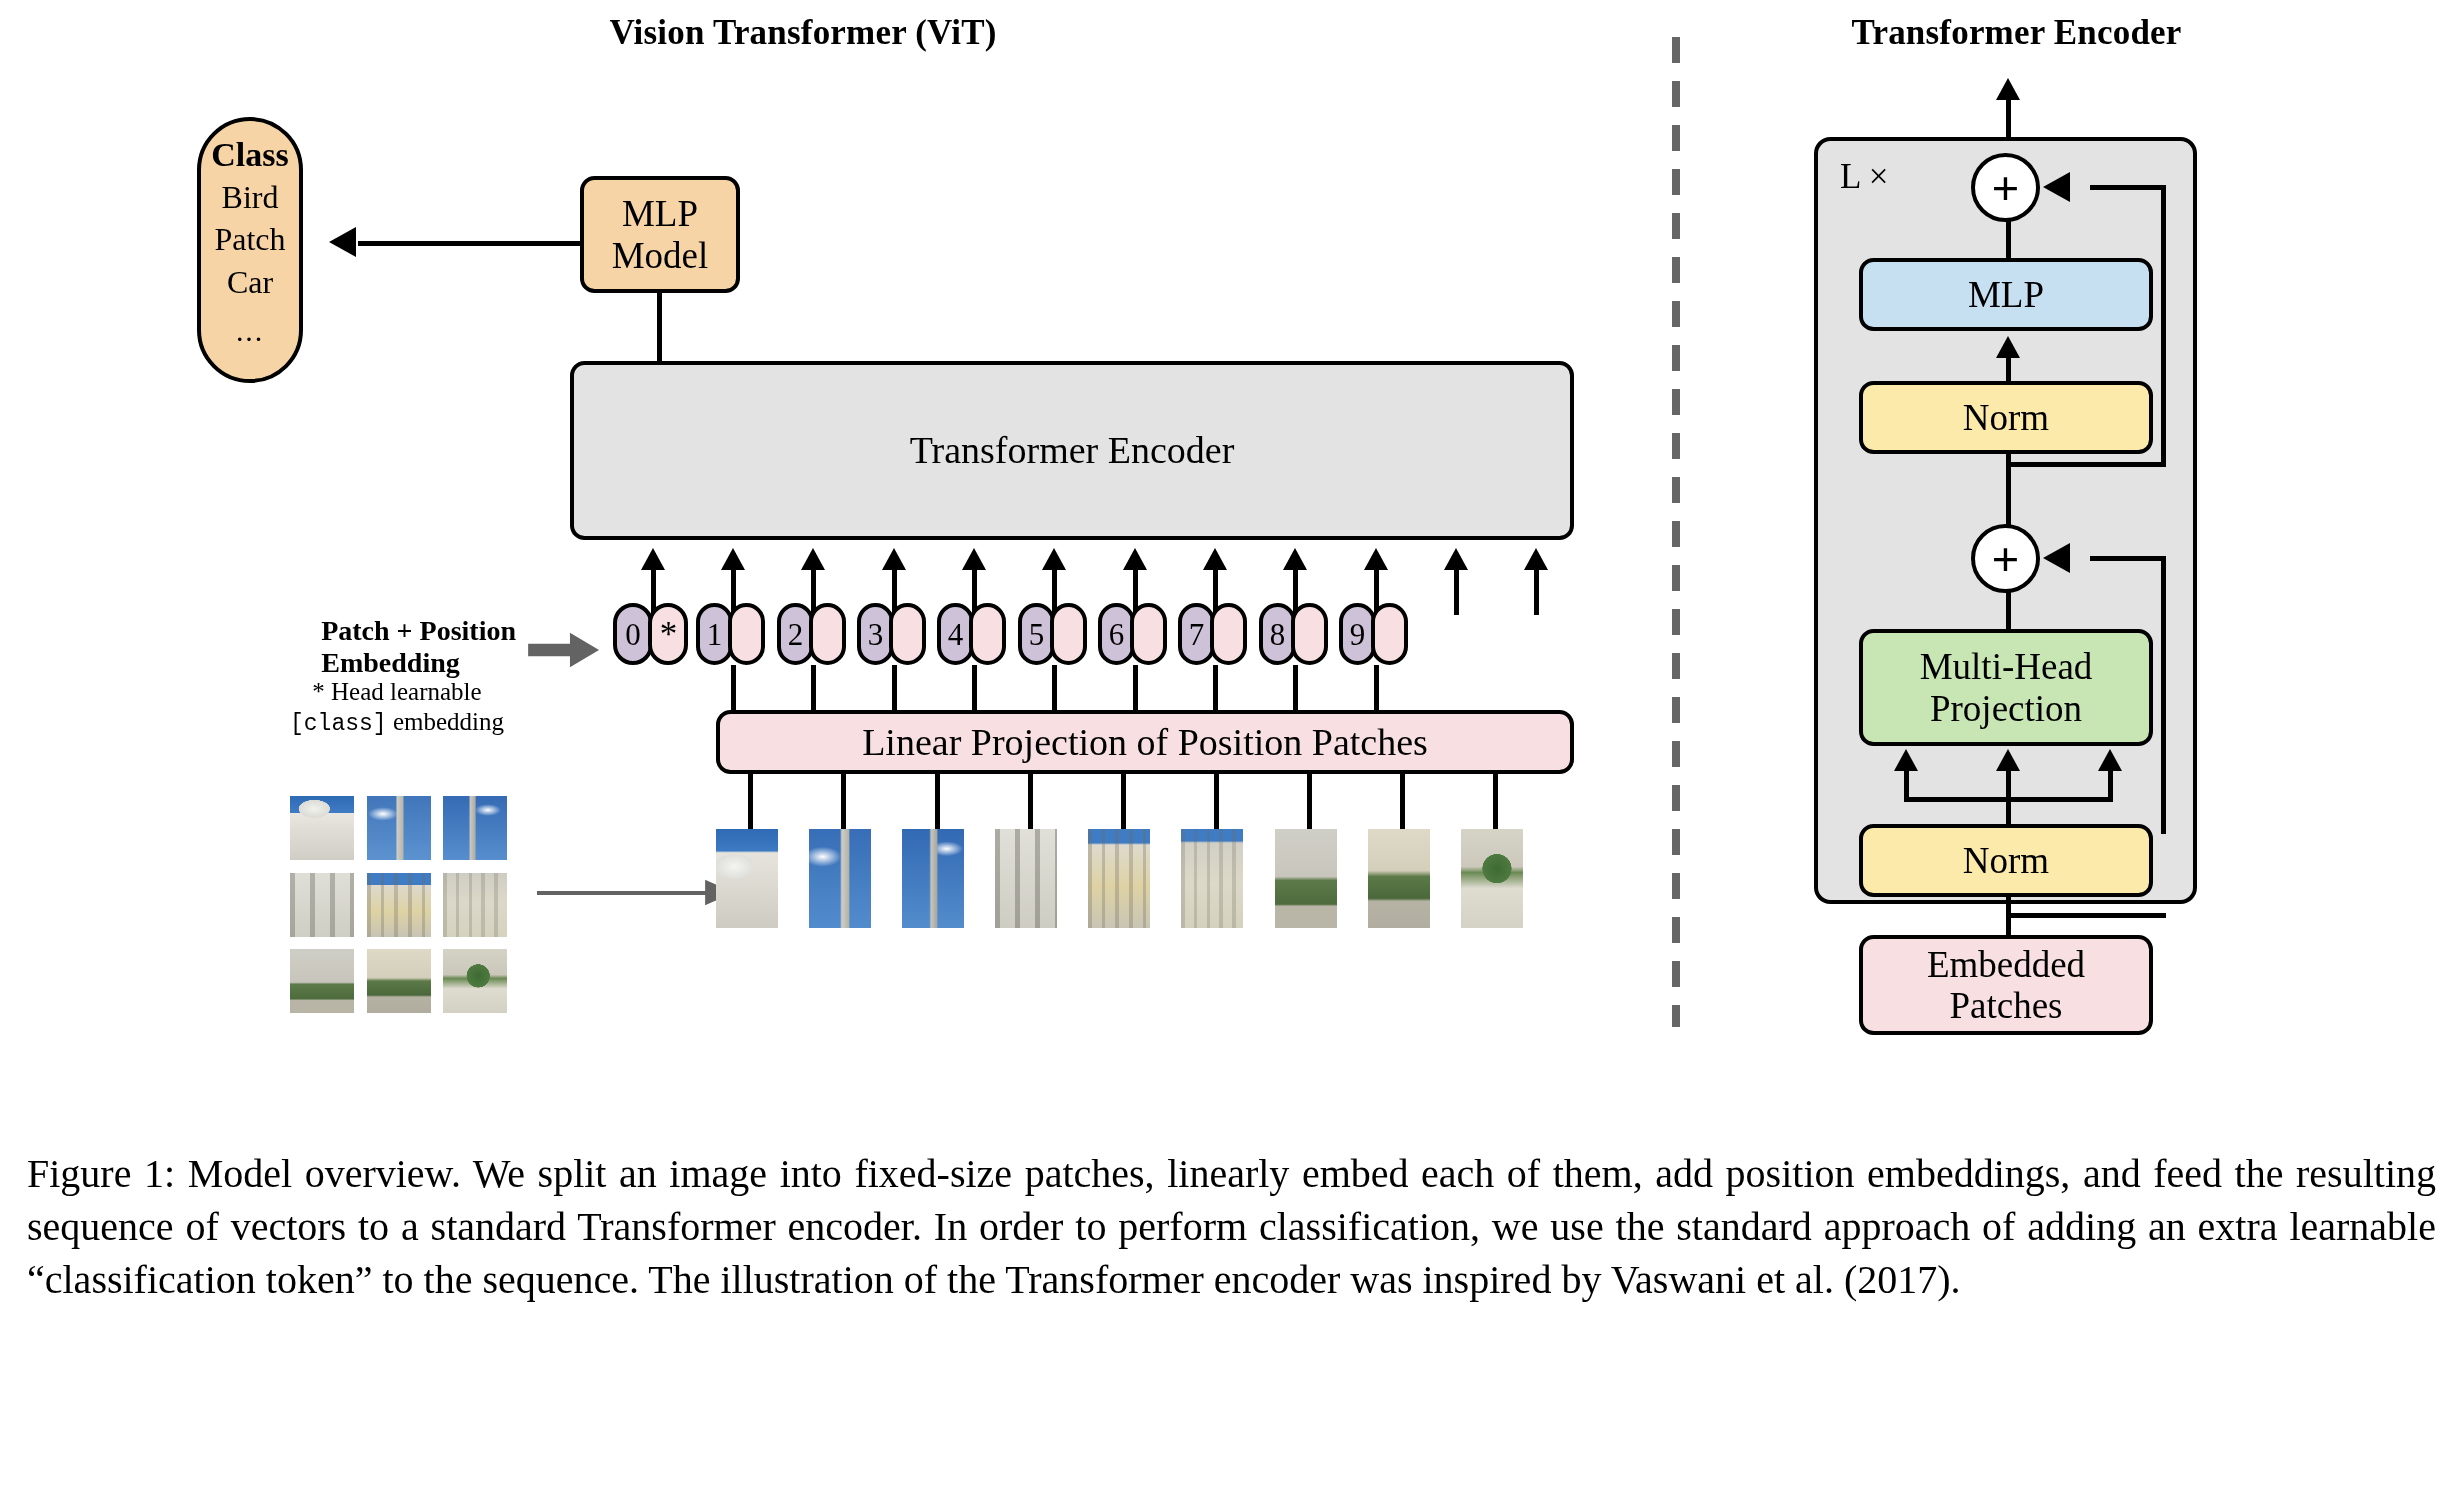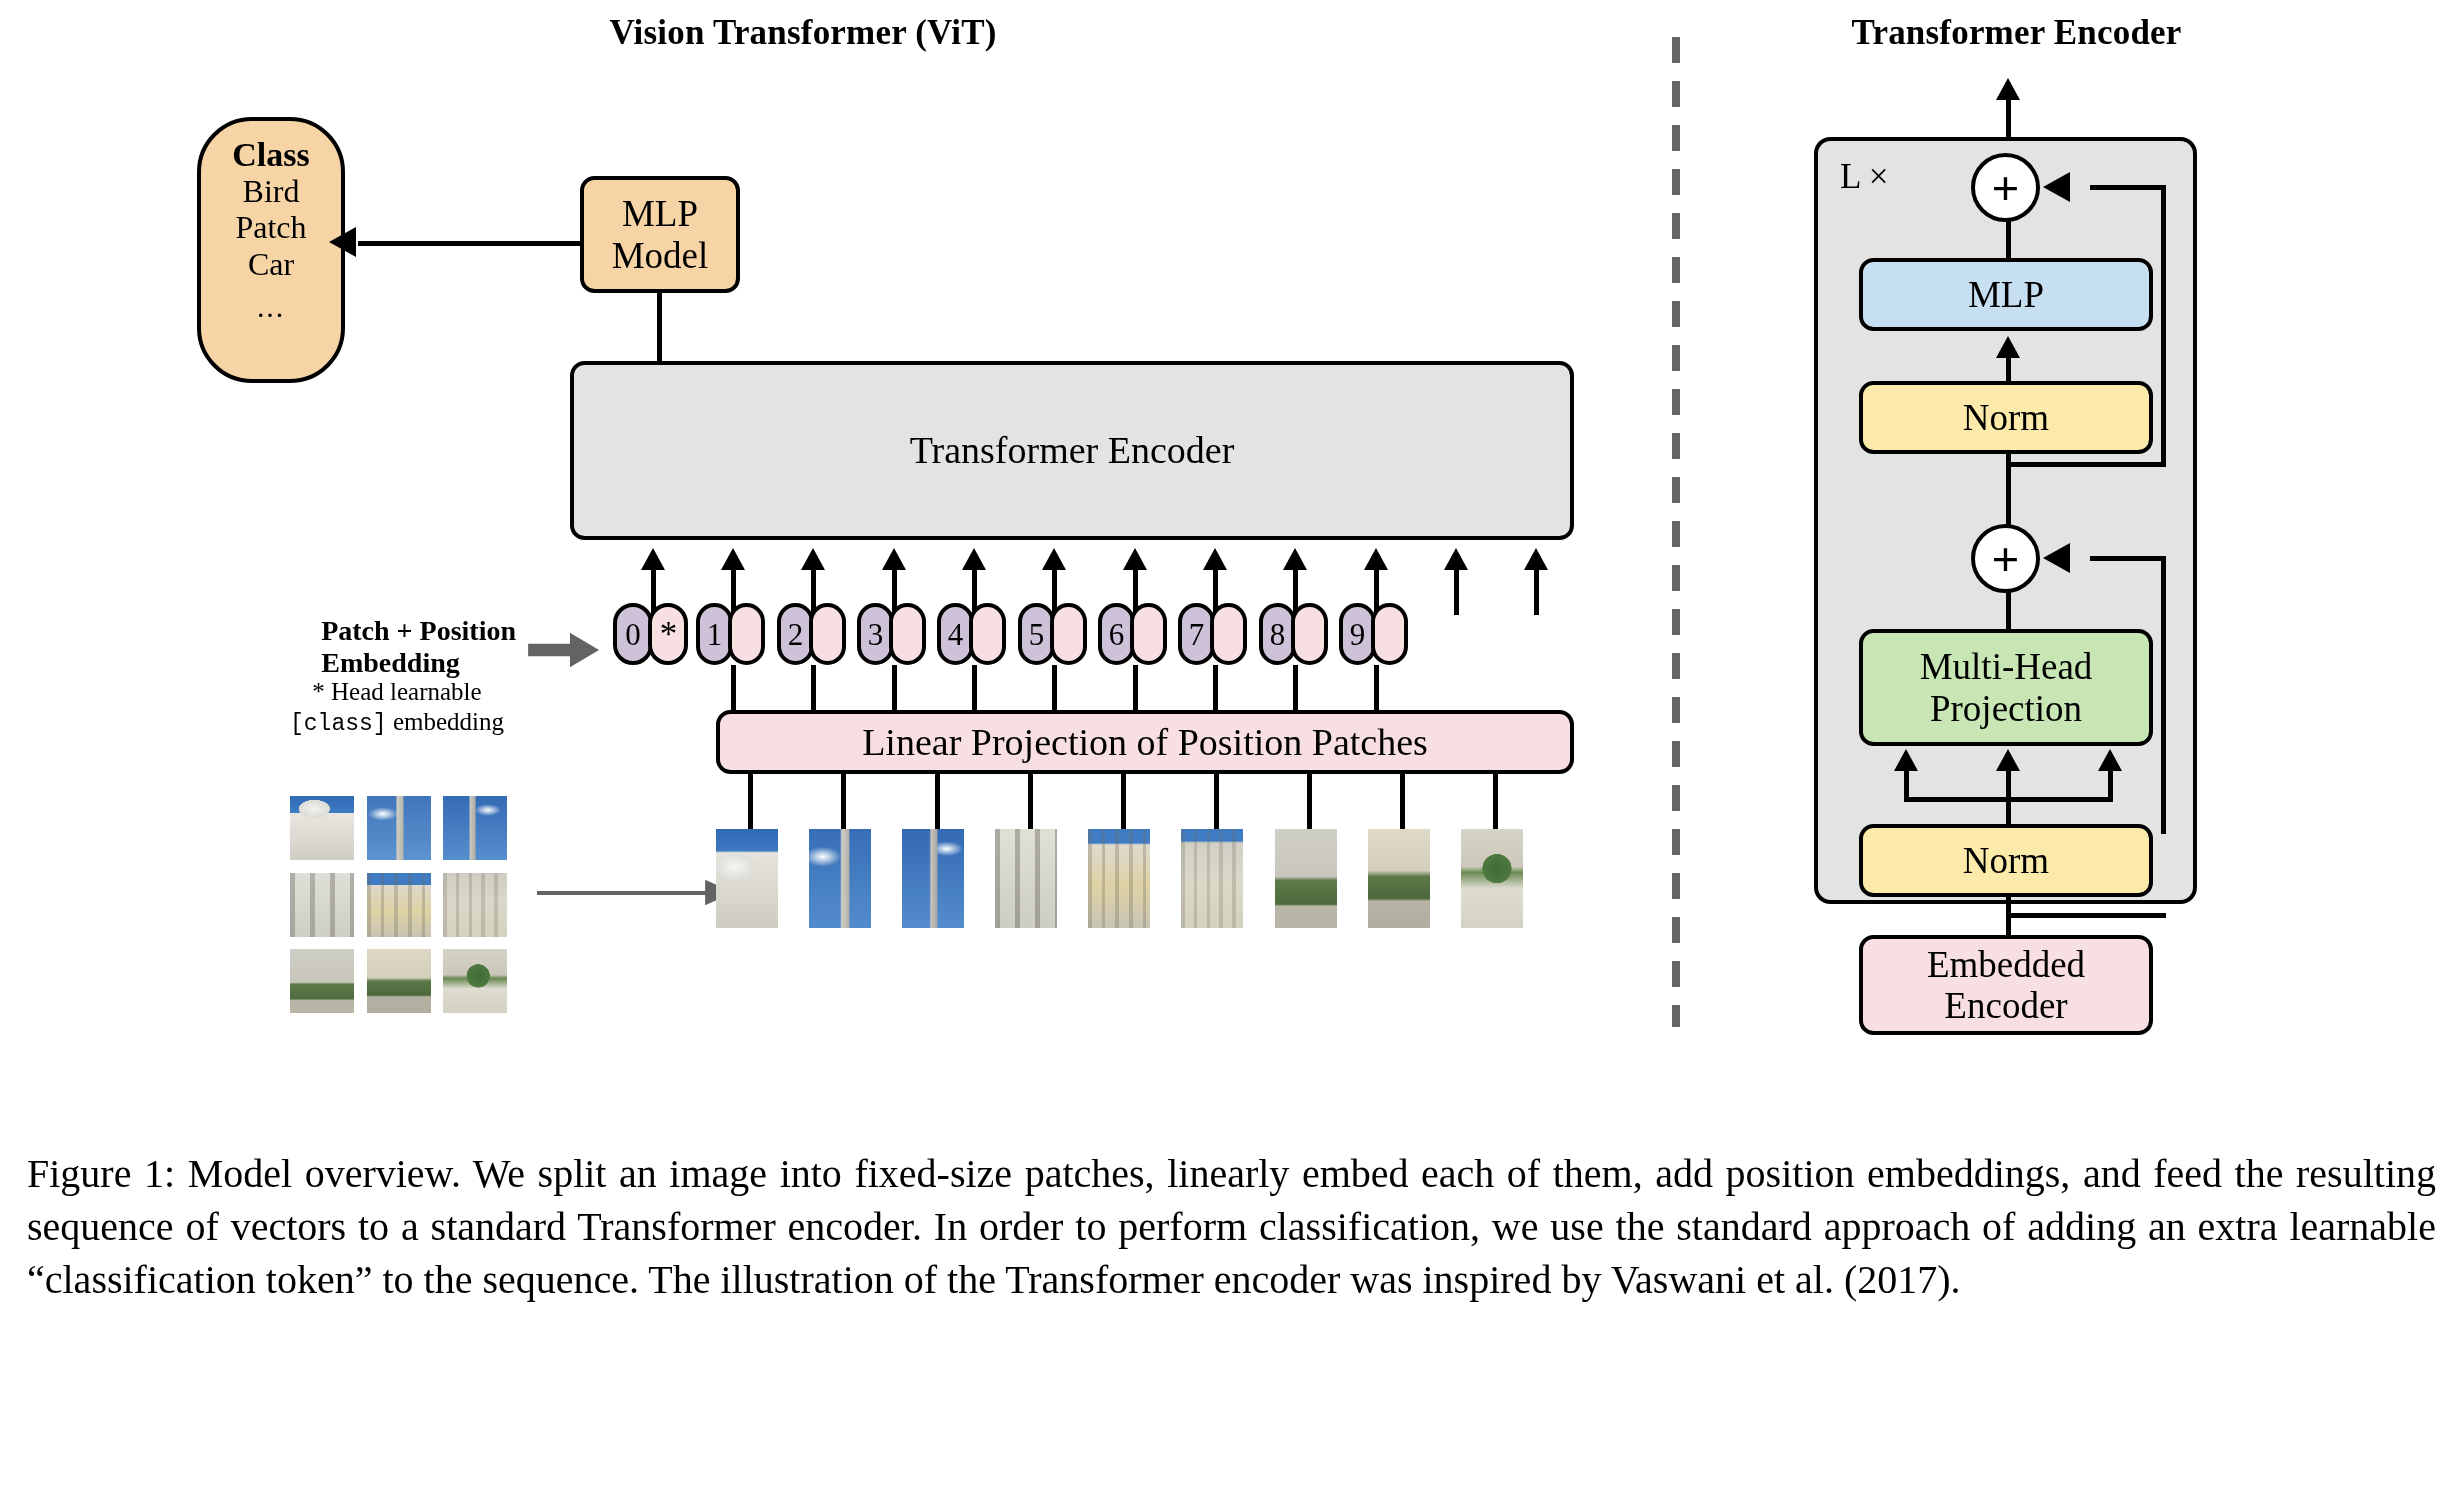--- a/index.html
+++ b/index.html
@@ -163,21 +163,21 @@
 </style>
 </head>
 <body>
 
 <div class="abs panel-title" style="left:511px; top:12.8px; width:584px;">Vision Transformer (ViT)</div>
 
 <div class="abs panel-title" style="left:1761px; top:12.8px; width:511px;">Transformer Encoder</div>
 
 <div class="divider" style="left:1672px; top:37px; height:990px;"></div>
 
-<div class="abs class-capsule" style="left:197px; top:117px; width:148px; height:266px;">
+<div class="abs class-capsule" style="left:197px; top:117px; width:106px; height:266px;gap:6px;">
   <div class="cls-title">Class</div>
   <div class="cls-item">Bird</div>
   <div class="cls-item">Patch</div>
   <div class="cls-item">Car</div>
   <div class="cls-dots">...</div>
 </div>
 
 <div class="abs node orange" style="left:580px; top:176px; width:160px; height:117px; flex-direction:column;">
   <div>MLP</div>
   <div>Model</div>
@@ -466,17 +466,17 @@
 
 <div class="abs node yellow" style="left:1859px; top:824px; width:294px; height:73px;">
   <span>Norm</span>
 </div>
 
 <div class="abs vline" style="left:2006px; top:895px; height:82px;"></div>
 <div class="abs hline" style="left:2006px; top:831px; width:160px; top:913px;"></div>
 
 <div class="abs node pink" style="left:1859px; top:935px; width:294px; height:100px; flex-direction:column;">
   <div>Embedded</div>
-  <div>Encoder</div>
+  <div>Patches</div>
 </div>
 
 <div class="caption" style="left:27px; top:1148px; width:2409px;">Figure 1: Model overview. We split an image into fixed-size patches, linearly embed each of them, add position embeddings, and feed the resulting sequence of vectors to a standard Transformer encoder. In order to perform classification, we use the standard approach of adding an extra learnable “classification token” to the sequence. The illustration of the Transformer encoder was inspired by Vaswani et al. (2017).</div>
 
 
 </body></html>

